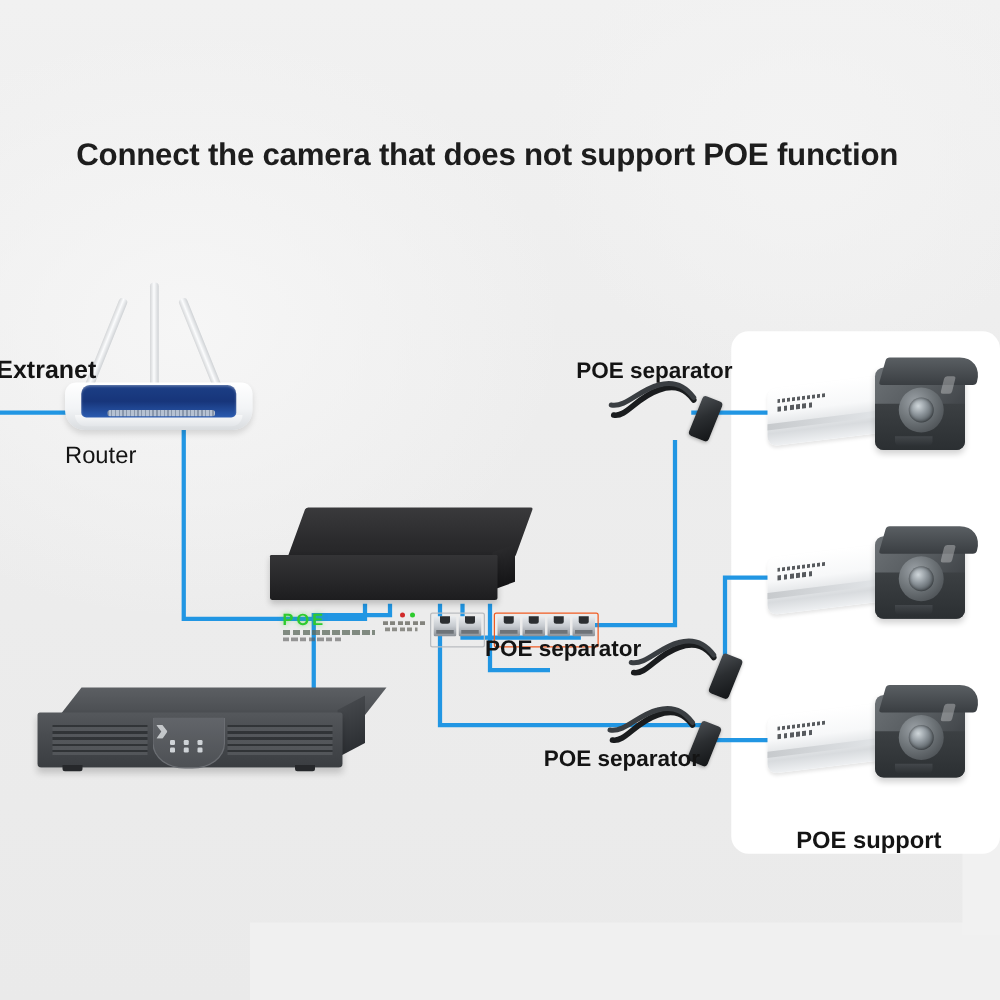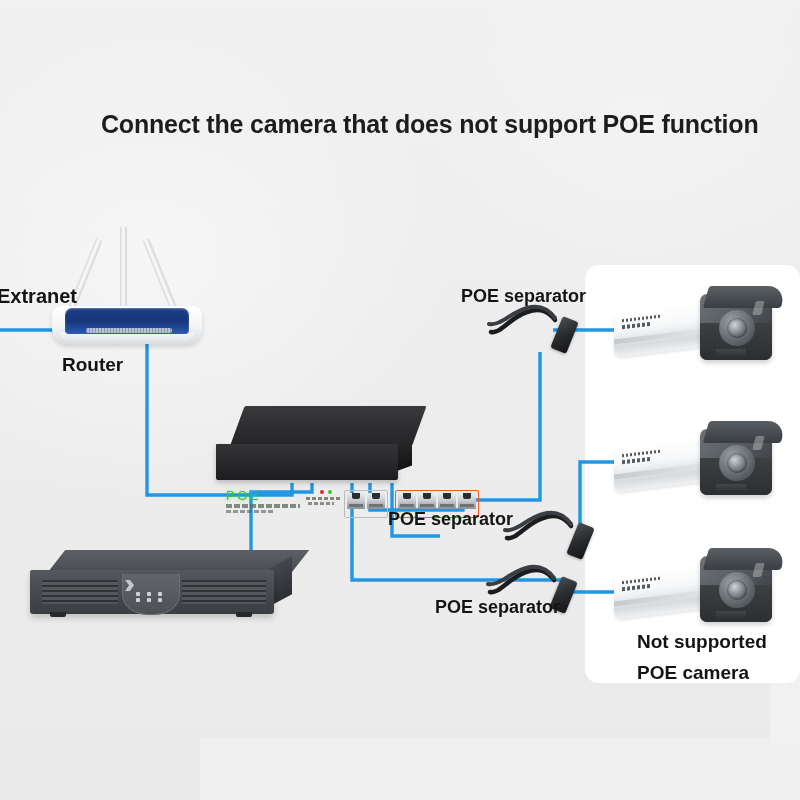--- a/index.html
+++ b/index.html
@@ -23,25 +23,24 @@
 
   
   .title{
     position:absolute;left:56px;top:39px;
     font-size:38px;font-weight:700;color:#1d1d1d;letter-spacing:-0.2px;
   }
   .subtitle{
     position:absolute;left:61px;top:110px;
     font-size:25px;font-weight:600;color:#1d1d1d;letter-spacing:-0.2px;
     white-space:nowrap;
-    margin-left:40px;
   }
   .lbl{position:absolute;color:#141414;white-space:nowrap;}
   .lbl-extranet{left:-3px;top:285px;font-size:20px;font-weight:600;}
-  .lbl-router{left:62px;top:354px;font-size:19px;font-weight:700;}
+  .lbl-router{left:52px;top:354px;font-size:19px;font-weight:400;}
   .lbl-nvr{left:85px;top:645px;font-size:19px;font-weight:600;}
   .lbl-sep1{left:461px;top:286px;font-size:18px;font-weight:600;}
   .lbl-sep2{left:388px;top:509px;font-size:18px;font-weight:600;}
   .lbl-sep3{left:435px;top:597px;font-size:18px;font-weight:600;}
   .lbl-ns1{left:637px;top:631px;font-size:19px;font-weight:600;}
   .lbl-ns2{left:637px;top:662px;font-size:19px;font-weight:600;}
 
   
   .campanel{
     position:absolute;left:585px;top:265px;width:215px;height:418px;
@@ -92,21 +91,21 @@
     background:linear-gradient(180deg,#343436 0%,#2a2a2c 45%,#1d1d1f 100%);
     border-radius:1px 1px 2px 2px;
     box-shadow:0 3px 5px rgba(0,0,0,.2);
   }
   .sw-side{
     position:absolute;left:178px;top:36px;width:18px;height:30px;
     background:linear-gradient(180deg,#2a2a2c,#141416);
     transform:skewY(-20deg);transform-origin:0 0;
   }
   .poe-logo{
-    position:absolute;left:10px;top:44px;font-size:13px;font-weight:400;
+    position:absolute;left:10px;top:44px;font-size:13px;font-weight:700;
     color:#2ecb2e;letter-spacing:2.5px;text-shadow:0 0 4px rgba(46,203,46,.55);
   }
   .sw-sub{
     position:absolute;left:10px;top:60px;width:74px;height:4px;
     background:repeating-linear-gradient(90deg,#5d6a5d 0 6px,transparent 6px 8px);
     opacity:.75;
   }
   .sw-sub2{
     position:absolute;left:10px;top:66px;width:48px;height:3px;
     background:repeating-linear-gradient(90deg,#5a5a5a 0 5px,transparent 5px 7px);
@@ -400,16 +399,15 @@
     <div class="cam-brand"></div>
     <div class="cam-head"></div>
     <div class="cam-headdark"></div>
     <div class="cam-shade"></div>
     <div class="cam-lensring"></div>
     <div class="cam-lens"></div>
     <div class="cam-brkt"></div>
     <div class="cam-hl"></div>
   </div>
 
-  <div class="lbl lbl-ns1">Not supported</div>
-  <div class="lbl lbl-ns2">POE camera</div>
+  <div class="lbl lbl-ns2">POE support</div>
 
 </div>
 
 </body></html>

